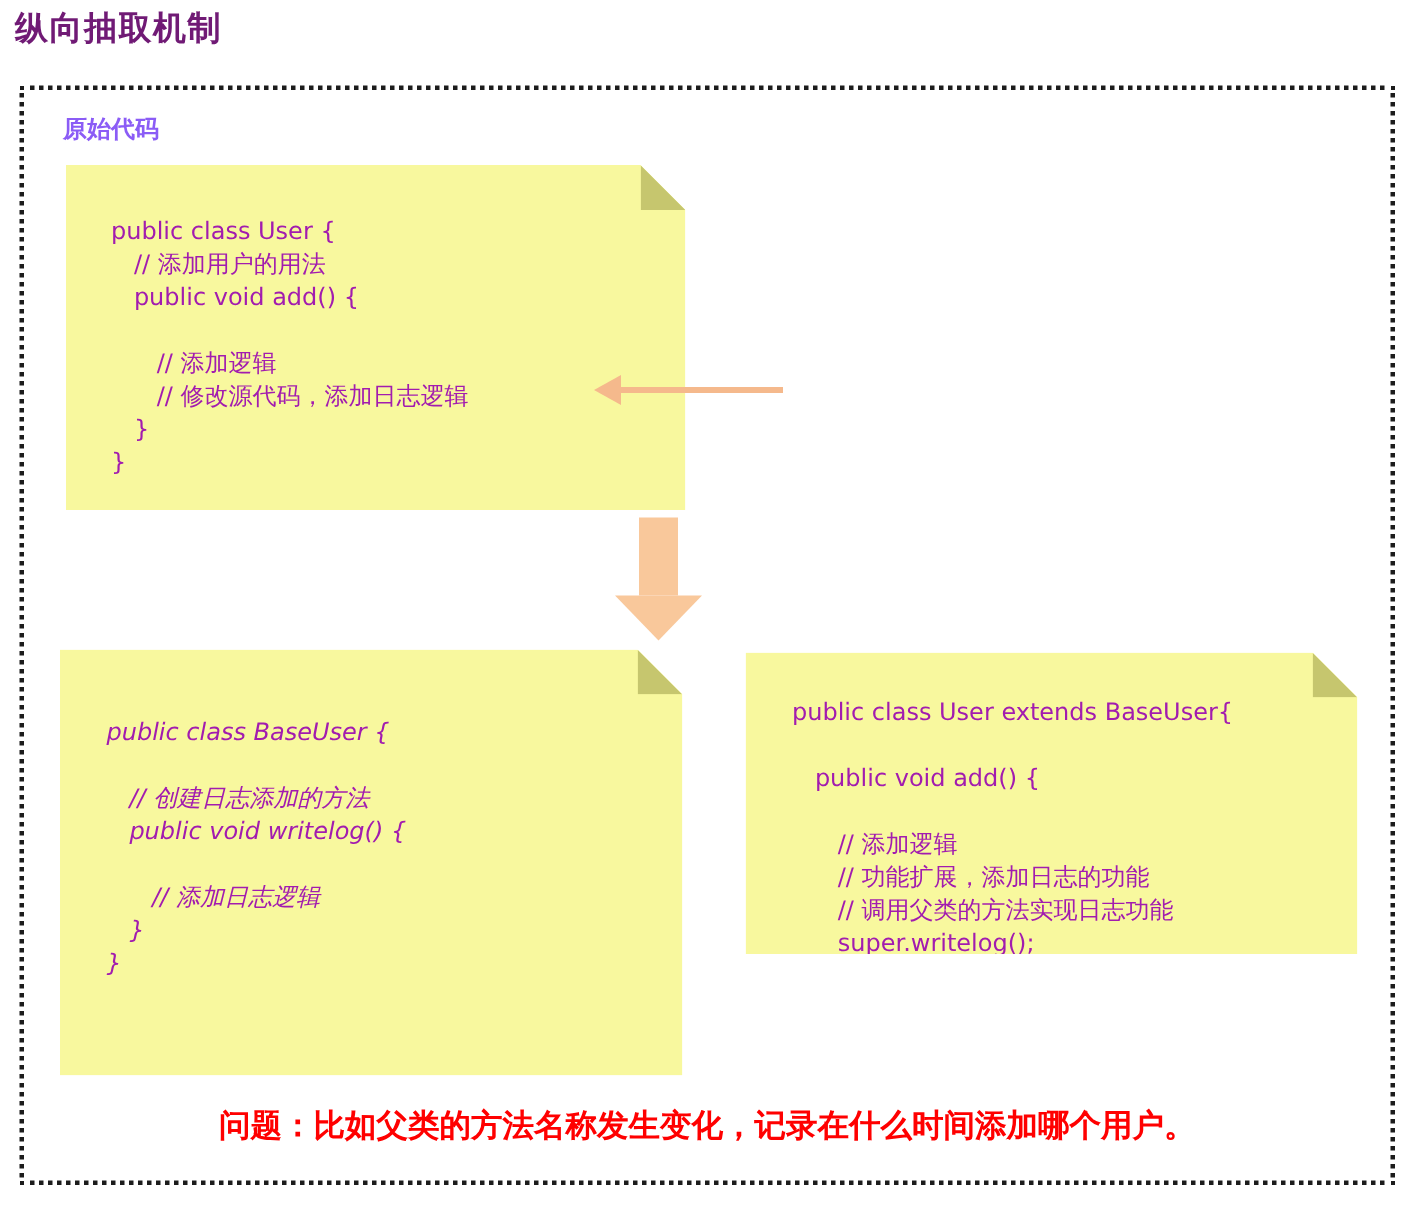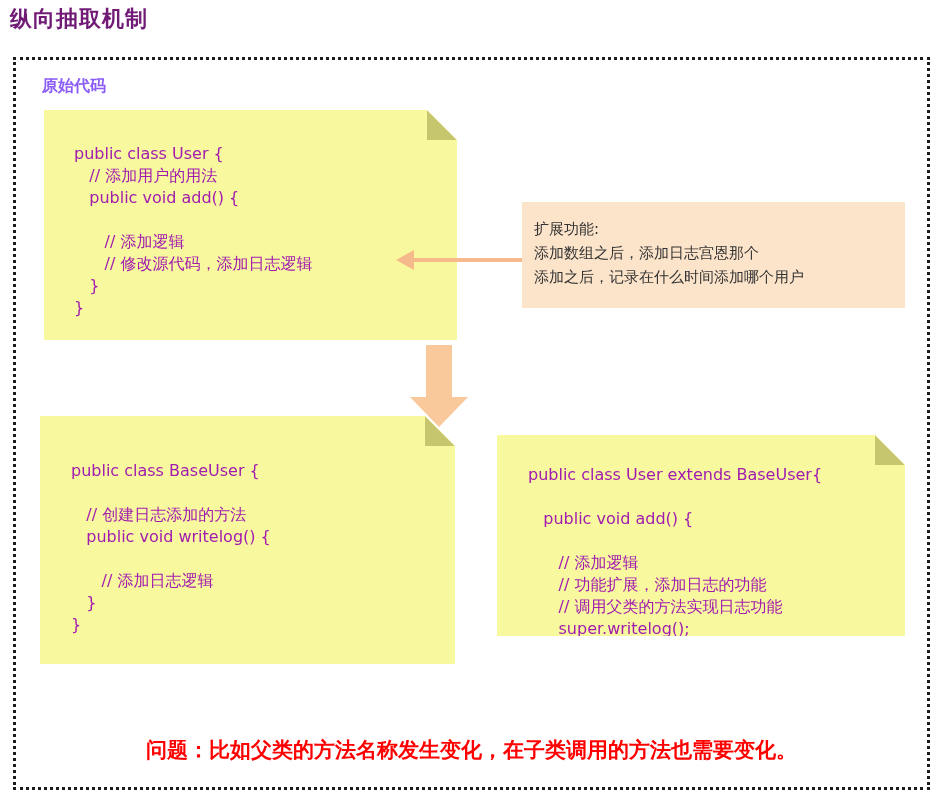--- a/index.html
+++ b/index.html
@@ -58,21 +58,21 @@
   .code {
     margin: 16px;
     white-space: pre;
     font-family: "DejaVu Sans", sans-serif;
     font-size: 16px;
     line-height: 22px;
     color: #a21caf;
   }
   .note-original { left: 44px; top: 110px; width: 413px; height: 230px; }
   .note-original .code { padding: 17px 0 0 14px; }
-  .note-baseuser { left: 40px; top: 416px; width: 415px; height: 248px; }
+  .note-baseuser { left: 40px; top: 433px; width: 415px; height: 284px; font-style: italic; }
   .note-baseuser .code { padding: 28px 0 0 15px; }
   .note-extends { left: 497px; top: 435px; width: 408px; height: 201px; }
   .note-extends .code { padding: 13px 0 0 15px; }
 
   .annotation-box {
     position: absolute;
     left: 522px;
     top: 202px;
     width: 383px;
     height: 106px;
@@ -155,25 +155,20 @@
    // 添加用户的用法
    public void add() {
 
       // 添加逻辑
       // 修改源代码，添加日志逻辑
    }
 }</pre>
     <div class="fold"></div>
   </div>
 
-  <div class="annotation-box">
-    <pre class="note-text">扩展功能:
-添加数组之后，添加日志宫恩那个
-添加之后，记录在什么时间添加哪个用户</pre>
-  </div>
 
   <div class="h-arrow-shaft"></div>
   <div class="h-arrow-head"></div>
 
   <div class="v-arrow-shaft"></div>
   <div class="v-arrow-head"></div>
 
   <div class="sticky-note note-baseuser">
     <pre class="code">public class BaseUser {
 
@@ -193,15 +188,15 @@
 
       // 添加逻辑
       // 功能扩展，添加日志的功能
       // 调用父类的方法实现日志功能
       super.writelog();
    }
 }</pre>
     <div class="fold"></div>
   </div>
 
-  <div class="problem-text">问题：比如父类的方法名称发生变化，在子类调用的方法也需要变化。</div>
+  <div class="problem-text">问题：比如父类的方法名称发生变化，记录在什么时间添加哪个用户。</div>
 
 </div>
 
 </body></html>

